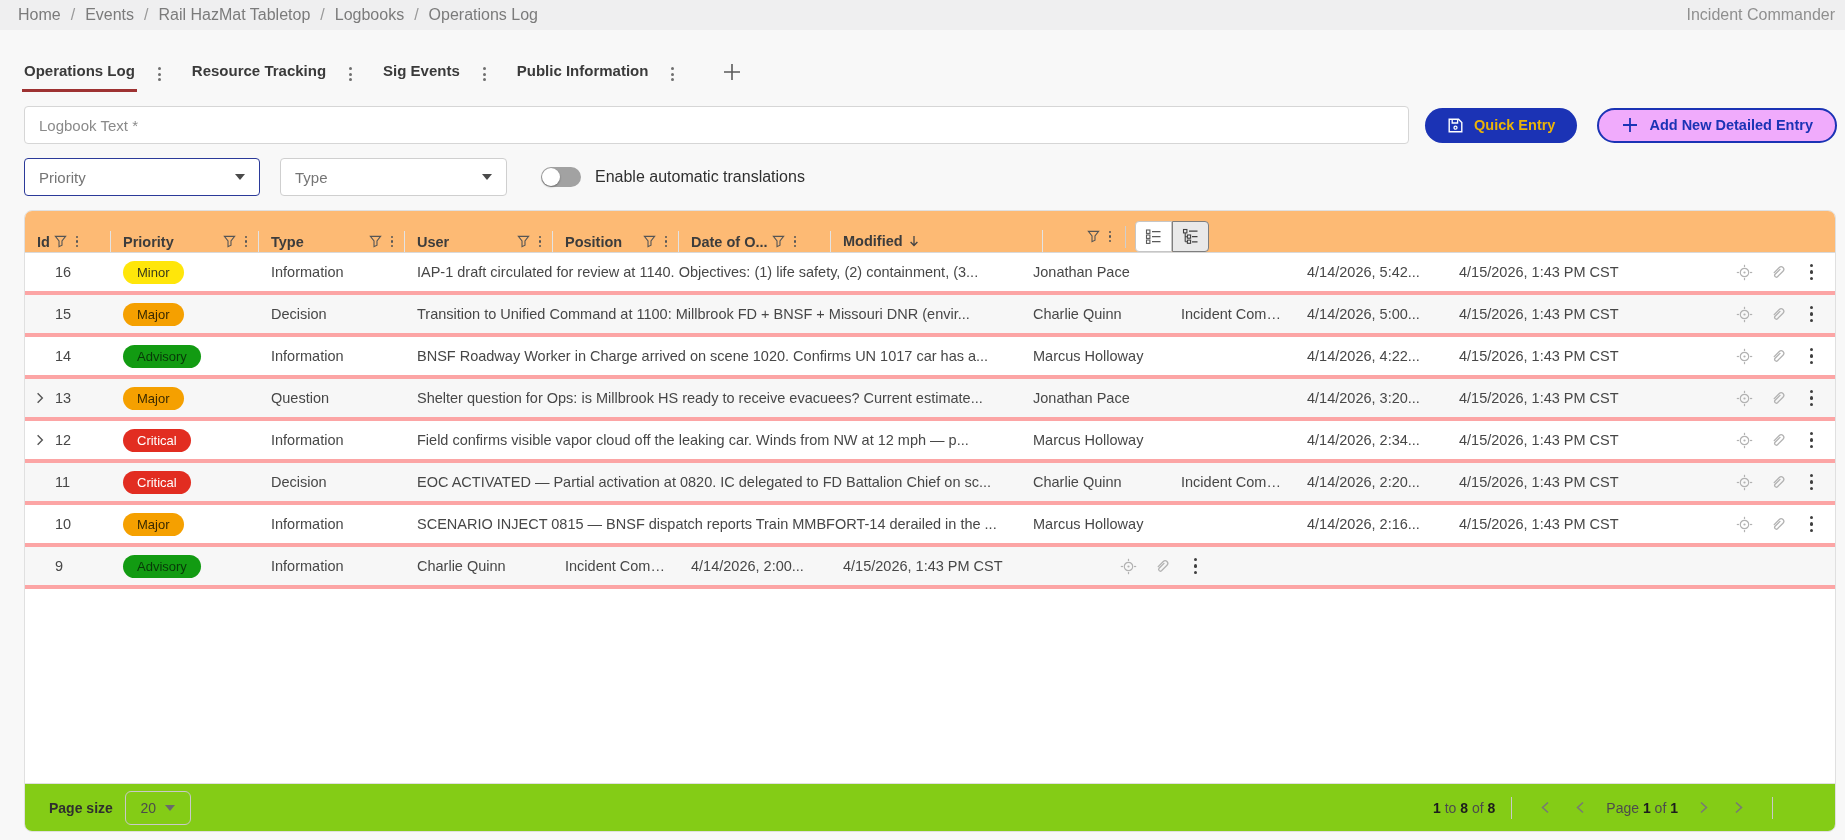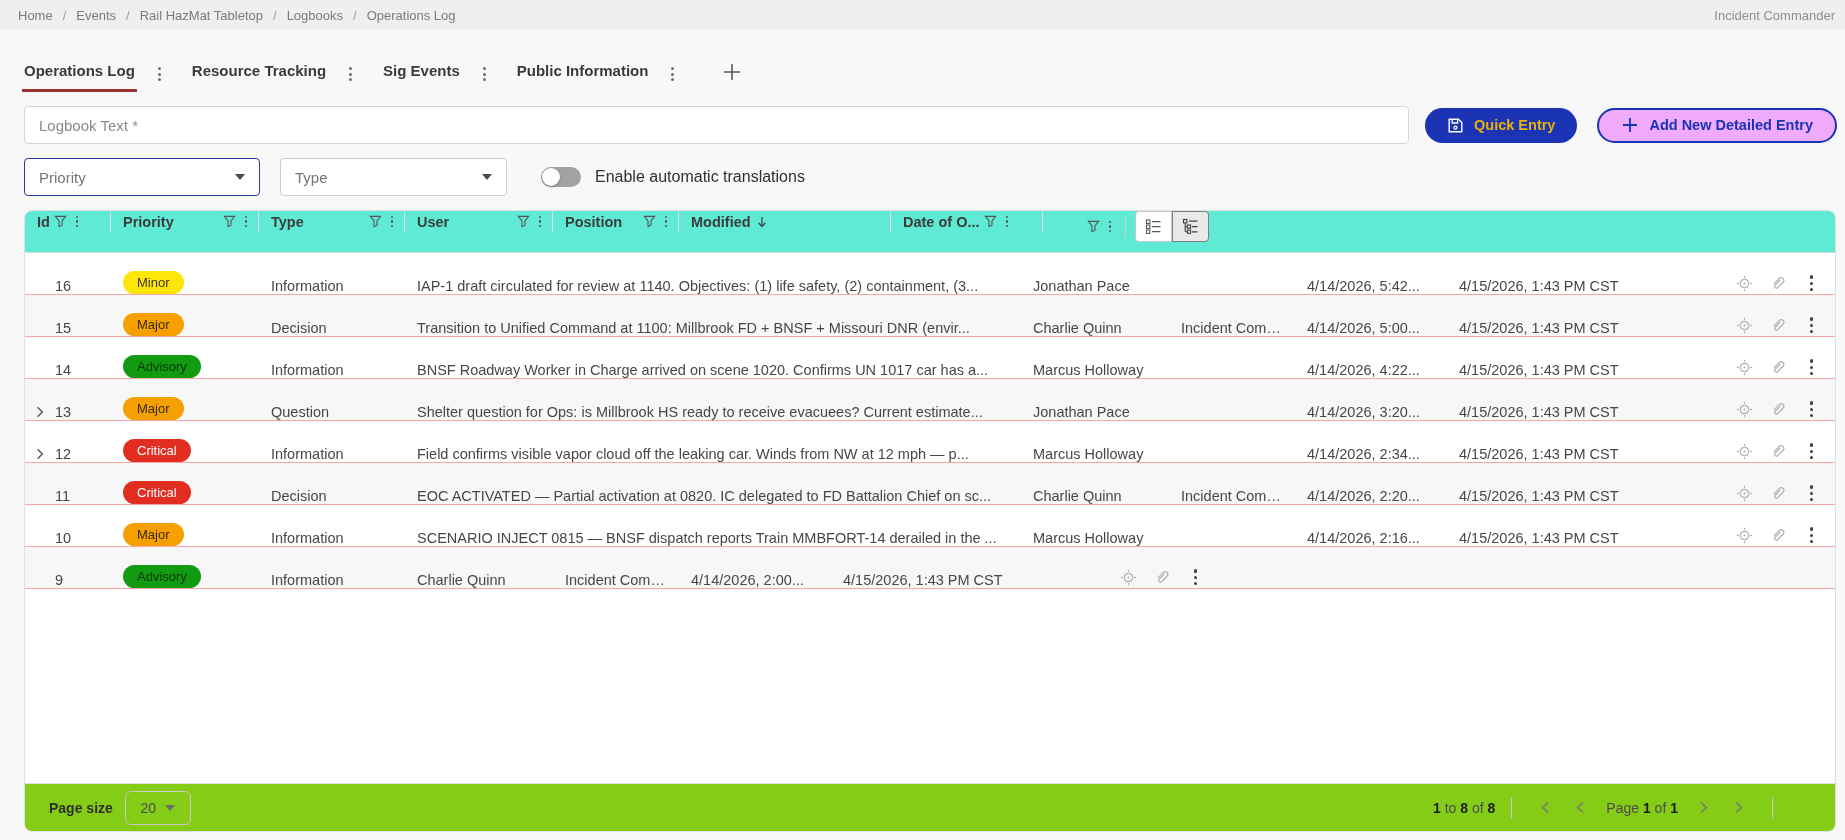--- a/index.html
+++ b/index.html
@@ -8,21 +8,21 @@
     font-family: "Liberation Sans", "DejaVu Sans", sans-serif;
     background: #f8f8f8;
     color: #474747;
     display: flex;
     flex-direction: column;
   }
   
   .topbar {
     height: 30px; background: #efeff0; flex: 0 0 30px;
     display: flex; align-items: center; justify-content: space-between;
-    padding: 0 10px 0 18px; font-size: 13px; color: #7b7b7b;
+    padding: 0 10px 0 18px; font-size: 16px; color: #7b7b7b;
   }
   .crumbs { display: flex; align-items: center; gap: 10px; }
   .crumb { cursor: pointer; }
   .crumb-sep { color: #9a9a9a; }
   .role { color: #8f8f8f; font-weight: 400; white-space: nowrap; }
   
   .tabs-row { display: flex; align-items: center; padding: 26px 0 0 22px; flex: 0 0 auto; }
   .tab { display: flex; align-items: center; }
   .tab-label {
     font-size: 15px; font-weight: 700; color: #3a3a3a; padding: 6px 2px 10px 2px;
@@ -62,21 +62,21 @@
     position: absolute; left: 1px; top: 1px; width: 18px; height: 18px; border-radius: 50%;
     background: #fff; box-shadow: 0 1px 2px rgba(0,0,0,.35);
   }
   .toggle-label { margin-left: 14px; font-size: 16px; color: #2f2f2f; }
   
   .card {
     flex: 1; margin: 14px 9px 8px 24px; background: #fff; border: 1px solid #e0e0e0;
     border-radius: 8px; display: flex; flex-direction: column; overflow: hidden;
   }
   .grid-header {
-    display: flex; align-items: flex-start; height: 42px; background: #5eead4;
+    display: flex; align-items: flex-end; height: 42px; background: #fdba74;
     border-bottom: 1px solid #d9d9d9; flex: 0 0 42px;
   }
   .hcell {
     display: flex; align-items: center; font-size: 14.5px; font-weight: 700; color: #3c3c3c;
     padding: 0 6px 0 12px; border-right: 1px solid #e3e3e3; white-space: nowrap;
   }
   .hcell .spacer { flex: 1; }
   .hicon { display: flex; align-items: center; padding: 4px; cursor: pointer; }
   .hkebab { display: flex; flex-direction: column; gap: 2px; padding: 4px 5px; cursor: pointer; }
   .hkebab i { width: 2.5px; height: 2.5px; border-radius: 50%; background: #555; display: block; }
@@ -93,21 +93,21 @@
   .view-toggle { display: flex; }
   .vbtn {
     width: 37px; height: 31px; display: flex; align-items: center; justify-content: center;
     background: #fff; border: 1px solid #c6c6c6; cursor: pointer;
   }
   .vbtn:first-child { border-radius: 4px 0 0 4px; }
   .vbtn:last-child { border-radius: 0 4px 4px 0; border-left: none; }
   .vbtn.active { background: #e9e9e9; border: 1px solid #7e7e7e; }
   
   .grid-rows { flex: 0 0 auto; }
-  .grid-row { display: flex; align-items: flex-end; height: 42px; border-bottom: 1px solid #fca5a5; background: #fff; cursor: pointer; }
+  .grid-row { display: flex; align-items: center; height: 42px; border-bottom: 4px solid #fca5a5; background: #fff; cursor: pointer; }
   .grid-row.alt { background: #f7f7f7; }
   .cell { padding: 0 6px 0 12px; font-size: 14.5px; color: #474747; white-space: nowrap; overflow: hidden; text-overflow: ellipsis; }
   .cell.c-id { position: relative; padding-left: 30px; overflow: visible; }
   .expand { position: absolute; left: 7px; top: 50%; transform: translateY(-50%); display: flex; cursor: pointer; }
   .pill {
     display: inline-block; padding: 5px 14px; border-radius: 14px; font-size: 13px; line-height: 1;
   }
   .cell.c-actions { display: flex; align-items: center; justify-content: flex-end; gap: 17px; overflow: visible; padding-right: 16px; }
   .row-icon { display: flex; align-items: center; cursor: pointer; }
   .rkebab { display: flex; flex-direction: column; gap: 3px; padding: 3px 6px; cursor: pointer; }
@@ -288,39 +288,39 @@
           <svg width="13" height="13" viewBox="0 0 14 14">
             <path d="M1.5 1.5 h11 L8.6 6.4 V11 L5.4 12.6 V6.4 Z" fill="none" stroke="#555" stroke-width="1.2"></path>
           </svg>
         </span>
       <span class="hkebab">
           <i></i>
           <i></i>
           <i></i>
         </span>
     </div>
+    <div class="hcell c-date">
+      <span>Date of O...</span>
+      <span class="hicon">
+          <svg width="13" height="13" viewBox="0 0 14 14">
+            <path d="M1.5 1.5 h11 L8.6 6.4 V11 L5.4 12.6 V6.4 Z" fill="none" stroke="#555" stroke-width="1.2"></path>
+          </svg>
+        </span>
+      <span class="hkebab">
+          <i></i>
+          <i></i>
+          <i></i>
+        </span>
+    </div>
     <div class="hcell c-modified">
       <span>Modified</span>
       <span class="hicon">
           <svg width="14" height="14" viewBox="0 0 14 14">
             <path d="M7 2 V11 M3.6 8 L7 11.5 L10.4 8" fill="none" stroke="#444" stroke-width="1.3"></path>
           </svg>
-        </span>
-    </div>
-    <div class="hcell c-date">
-      <span>Date of O...</span>
-      <span class="hicon">
-          <svg width="13" height="13" viewBox="0 0 14 14">
-            <path d="M1.5 1.5 h11 L8.6 6.4 V11 L5.4 12.6 V6.4 Z" fill="none" stroke="#555" stroke-width="1.2"></path>
-          </svg>
-        </span>
-      <span class="hkebab">
-          <i></i>
-          <i></i>
-          <i></i>
         </span>
     </div>
     <div class="hcell c-actions">
       <span class="hicon">
           <svg width="13" height="13" viewBox="0 0 14 14">
             <path d="M1.5 1.5 h11 L8.6 6.4 V11 L5.4 12.6 V6.4 Z" fill="none" stroke="#555" stroke-width="1.2"></path>
           </svg>
         </span>
       <span class="hkebab">
           <i></i>

